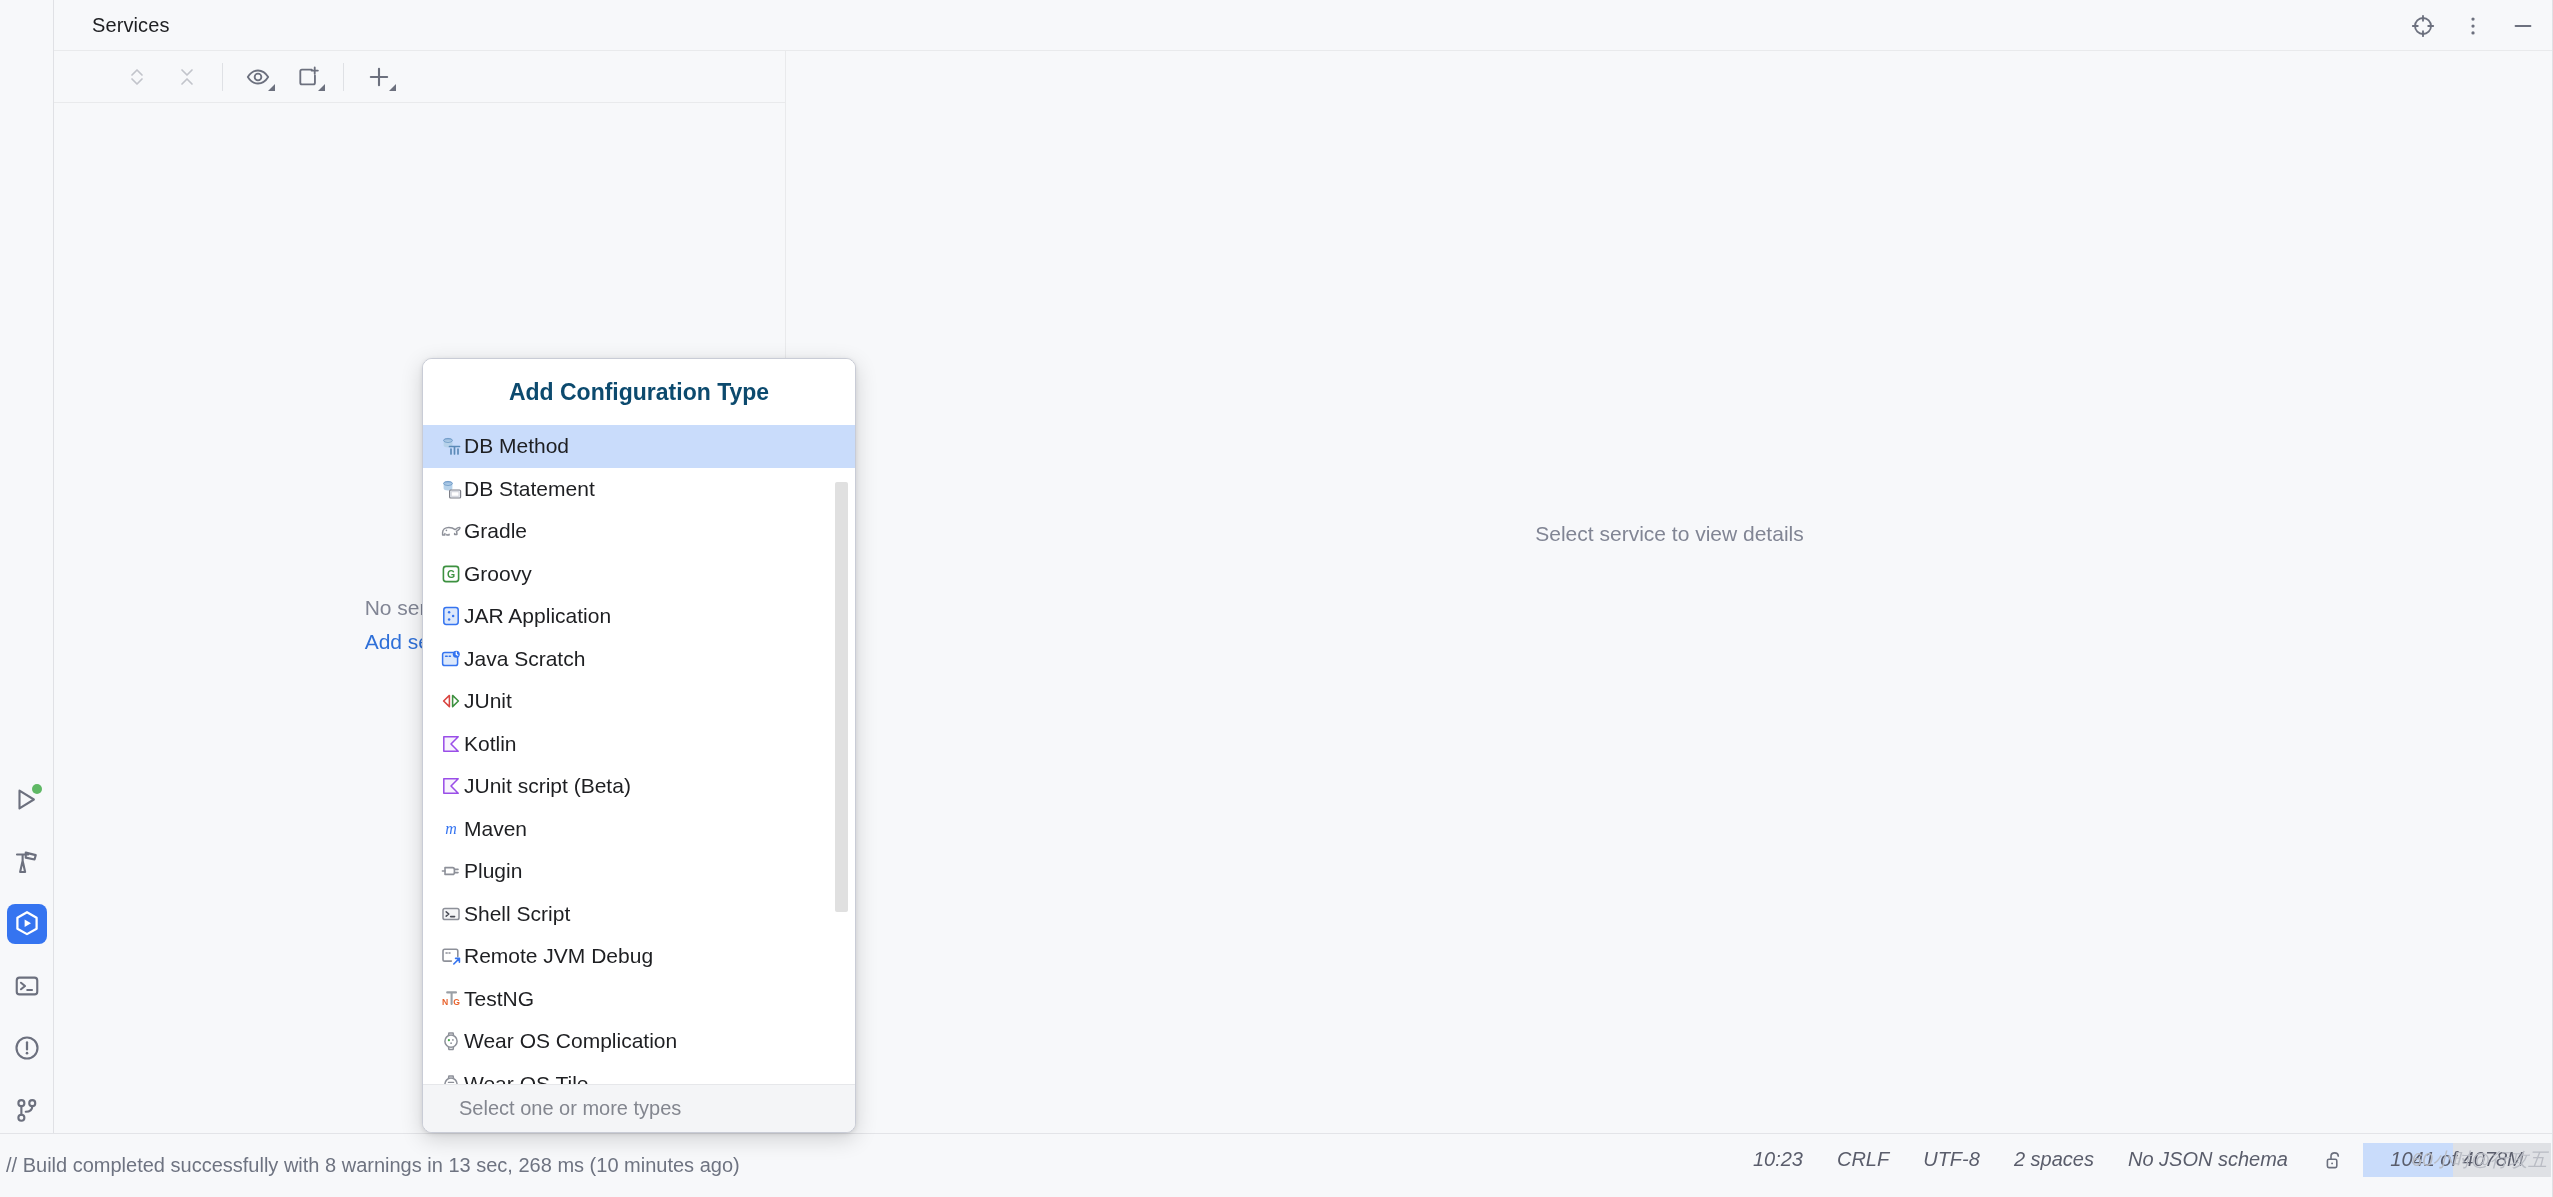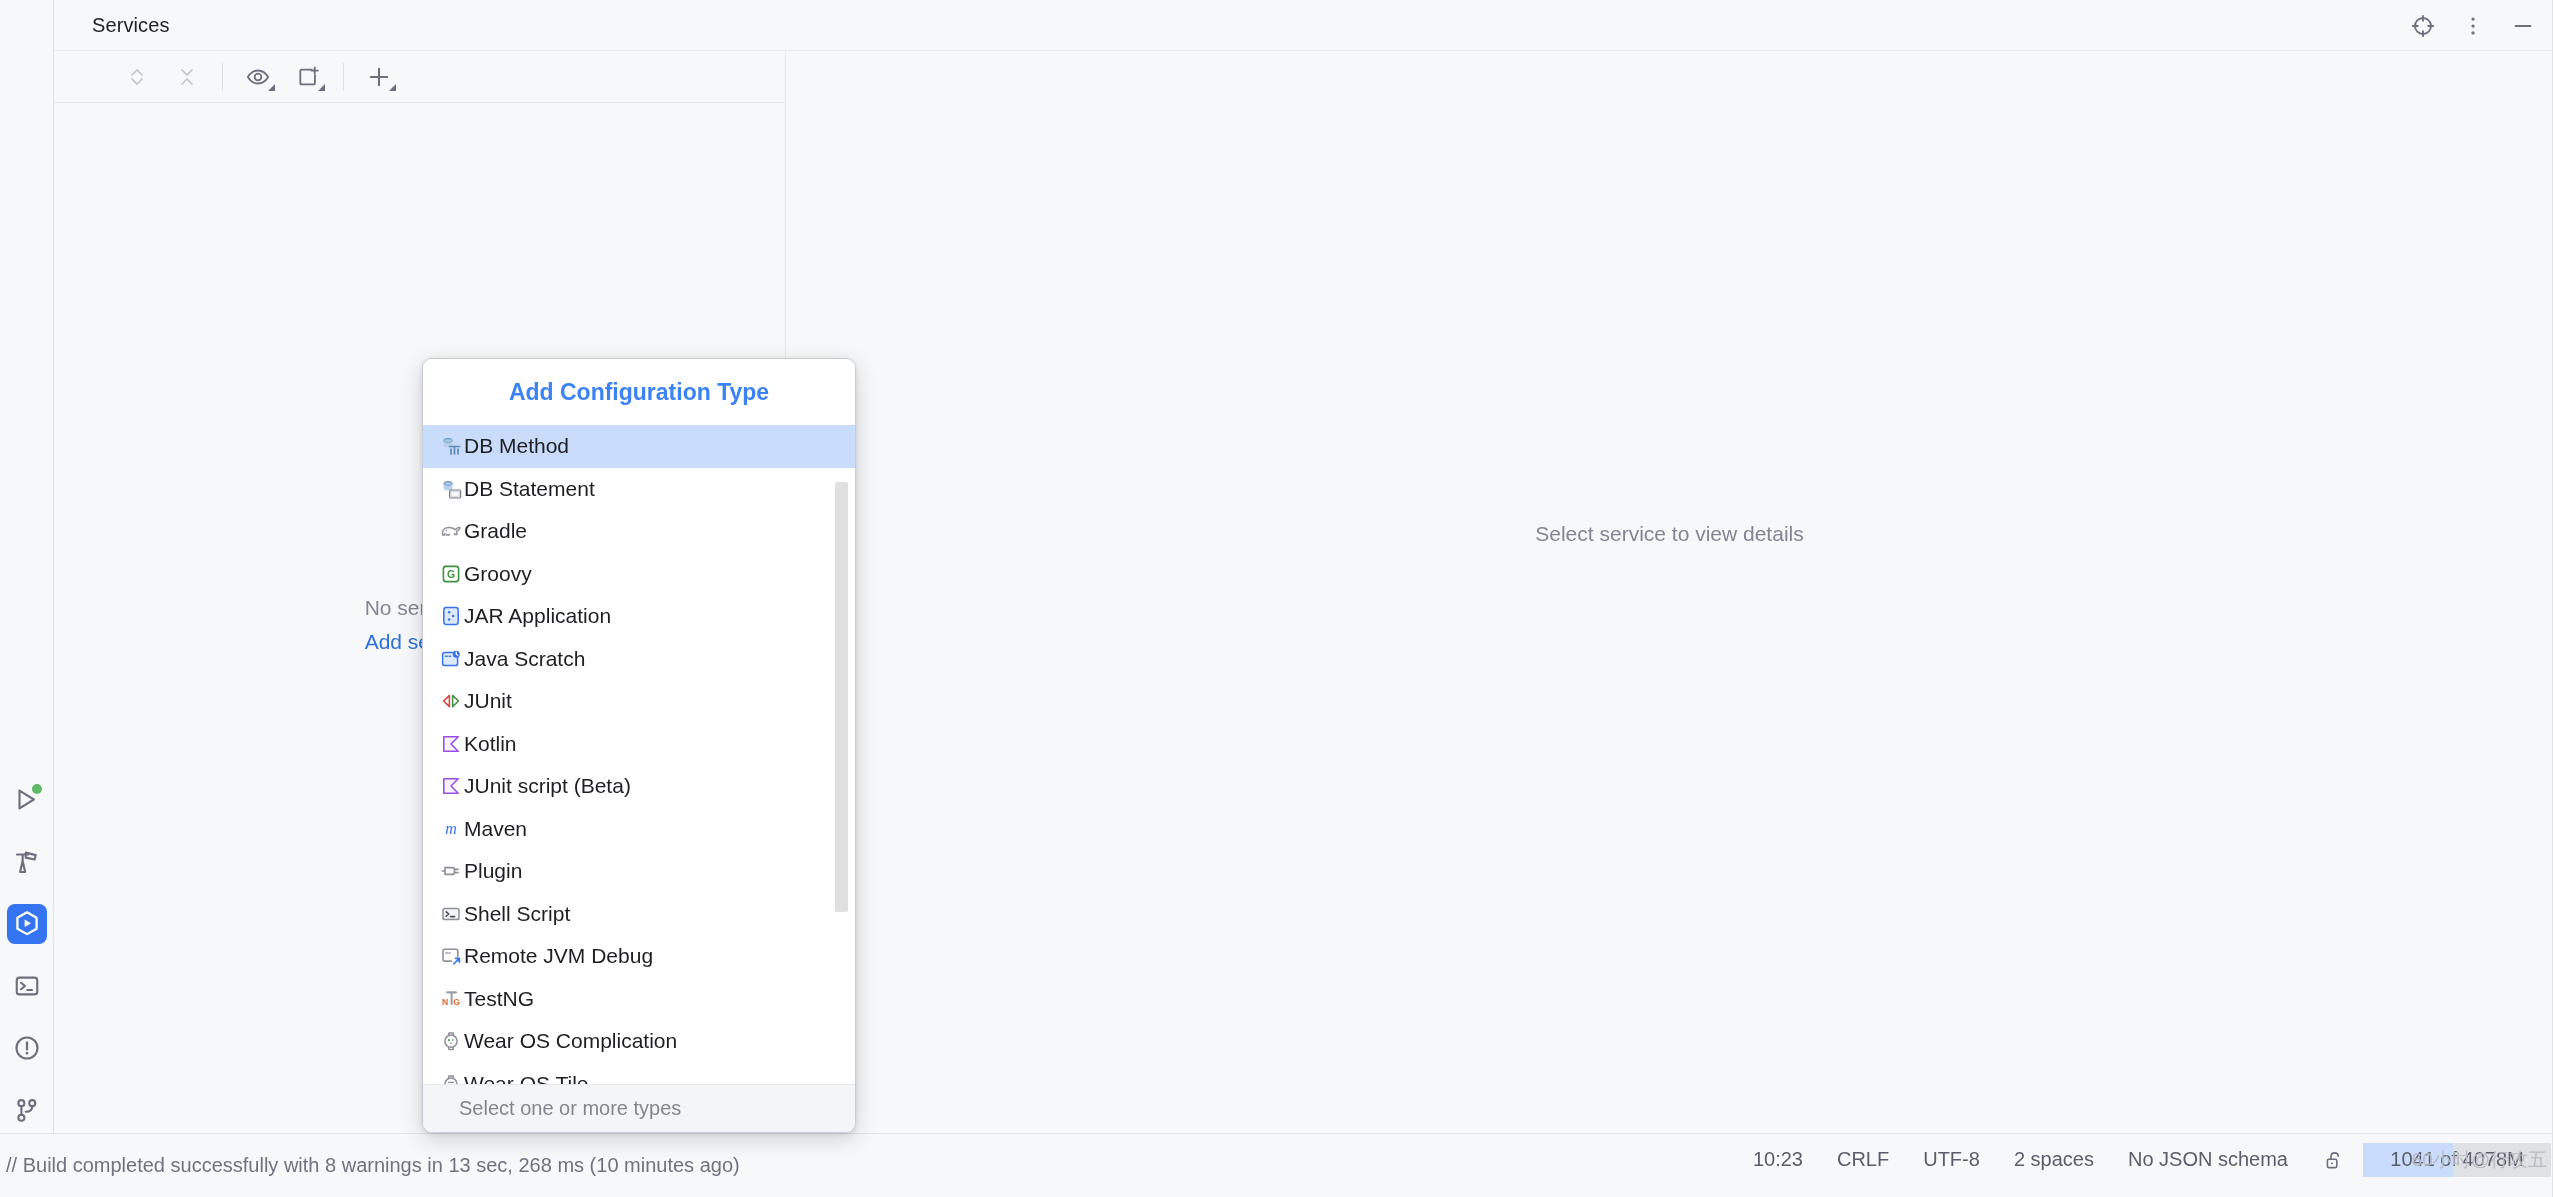--- a/index.html
+++ b/index.html
@@ -102,21 +102,21 @@
     background: #ffffff;
     border: 1px solid #c9ccd6;
     border-radius: 10px;
     box-shadow: 0 6px 22px rgba(0,0,0,0.16), 0 1px 4px rgba(0,0,0,0.10);
     display: flex; flex-direction: column; overflow: hidden;
     z-index: 40;
   }
   #popup-title {
     height: 66px; min-height: 66px;
     display: flex; align-items: center; justify-content: center;
-    font-size: 23px; font-weight: bold; color: #3b82f6;
+    font-size: 23px; font-weight: bold; color: #0c4a6e;
     background: #ffffff;
     text-align: right;
   }
   #popup-list {
     position: relative; flex: 1; overflow: hidden; background: #ffffff;
   }
   .popup-row {
     height: 42.5px; display: flex; align-items: center;
     padding-left: 15px; cursor: pointer;
   }
@@ -143,21 +143,21 @@
   #status-bar {
     position: absolute; left: 0; bottom: 0; width: 2553px; height: 64px;
     background: #f7f8fa; border-top: 1px solid #e3e4e8;
     display: flex; align-items: center;
   }
   #status-left {
     margin-left: 6px; font-size: 20px; color: #6e7381; white-space: nowrap;
   }
   #status-right {
     position: absolute; right: 0; top: 0; height: 51px;
-    display: flex; align-items: center; gap: 0;
+    display: flex; align-items: center; gap: 0; font-style: italic;
   }
   .sb-item {
     font-size: 20px; color: #5a5d6b; padding: 0 17px;
     display: flex; align-items: center; height: 51px; cursor: pointer;
     white-space: nowrap;
   }
   .sb-item.noclick { cursor: default; }
   #sb-memory {
     position: relative; width: 188px; height: 34px;
     display: flex; align-items: center; justify-content: center;

